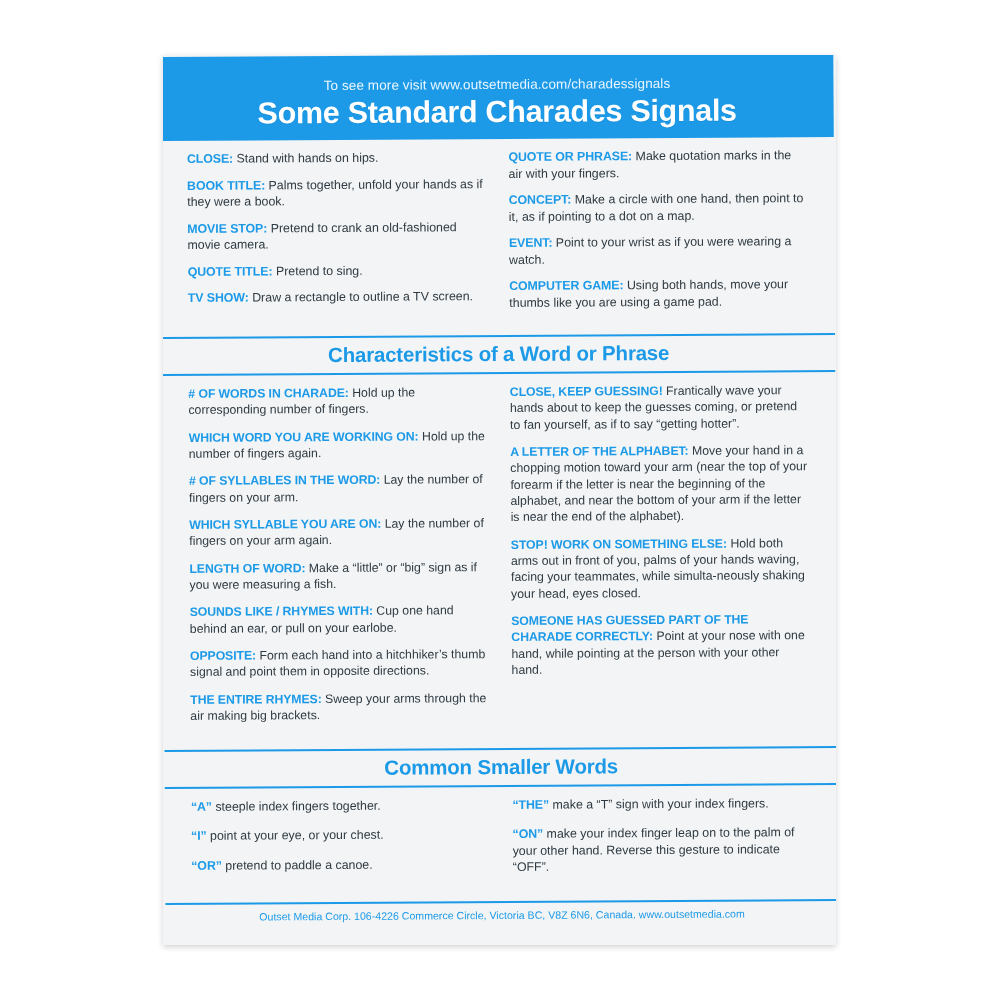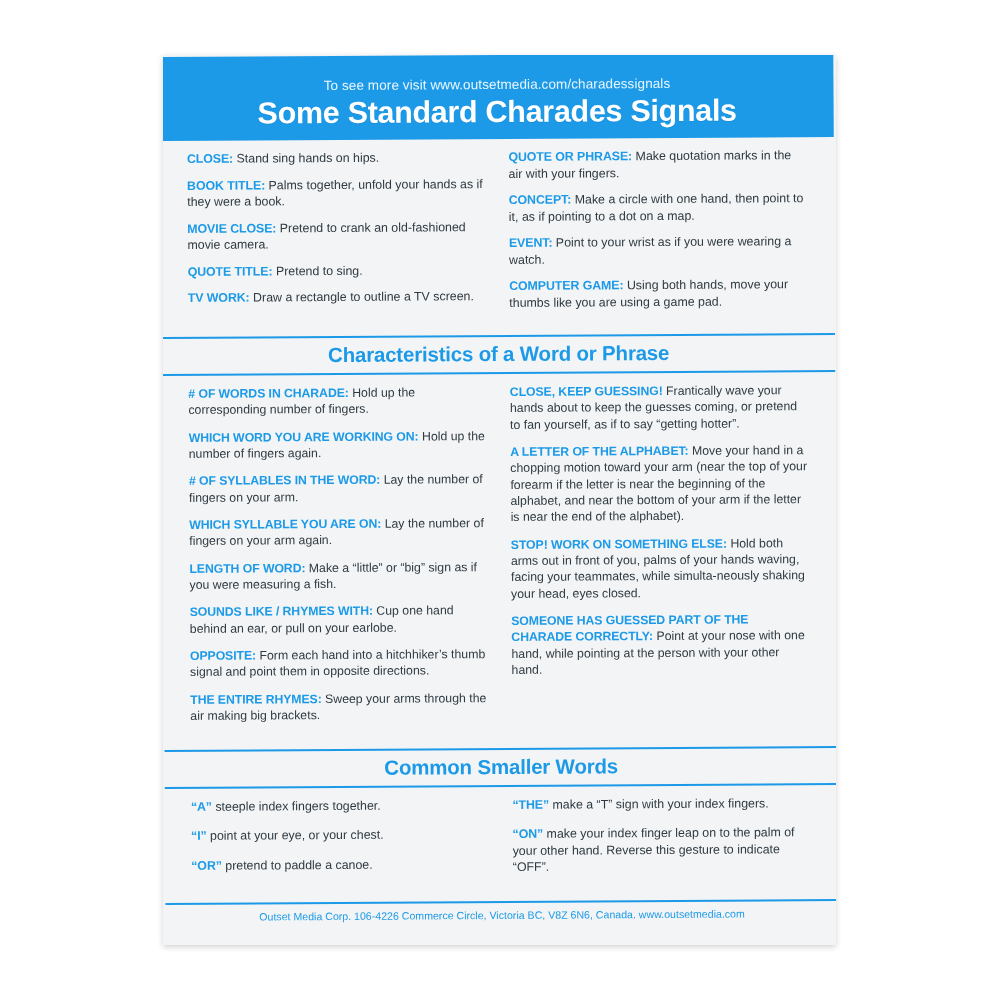--- a/index.html
+++ b/index.html
@@ -111,25 +111,25 @@
   <div class="card">
     <div class="card-inner">
 
       <div class="banner">
         <div class="banner-sub">To see more visit www.outsetmedia.com/charadessignals</div>
         <div class="banner-title">Some Standard Charades Signals</div>
       </div>
 
       <div class="cols">
         <div class="col">
-          <div class="entry"><span class="term">CLOSE:</span><span> Stand sing hands on hips.</span></div>
+          <div class="entry"><span class="term">CLOSE:</span><span> Stand with hands on hips.</span></div>
           <div class="entry"><span class="term">BOOK TITLE:</span><span> Palms together, unfold your hands as if they were a book.</span></div>
-          <div class="entry"><span class="term">MOVIE CLOSE:</span><span> Pretend to crank an old-fashioned movie camera.</span></div>
+          <div class="entry"><span class="term">MOVIE STOP:</span><span> Pretend to crank an old-fashioned movie camera.</span></div>
           <div class="entry"><span class="term">QUOTE TITLE:</span><span> Pretend to sing.</span></div>
-          <div class="entry"><span class="term">TV WORK:</span><span> Draw a rectangle to outline a TV screen.</span></div>
+          <div class="entry"><span class="term">TV SHOW:</span><span> Draw a rectangle to outline a TV screen.</span></div>
         </div>
         <div class="col">
           <div class="entry"><span class="term">QUOTE OR PHRASE:</span><span> Make quotation marks in the air with your fingers.</span></div>
           <div class="entry"><span class="term">CONCEPT:</span><span> Make a circle with one hand, then point to it, as if pointing to a dot on a map.</span></div>
           <div class="entry"><span class="term">EVENT:</span><span> Point to your wrist as if you were wearing a watch.</span></div>
           <div class="entry"><span class="term">COMPUTER GAME:</span><span> Using both hands, move your thumbs like you are using a game pad.</span></div>
         </div>
       </div>
 
       <div class="section-band">Characteristics of a Word or Phrase</div>

